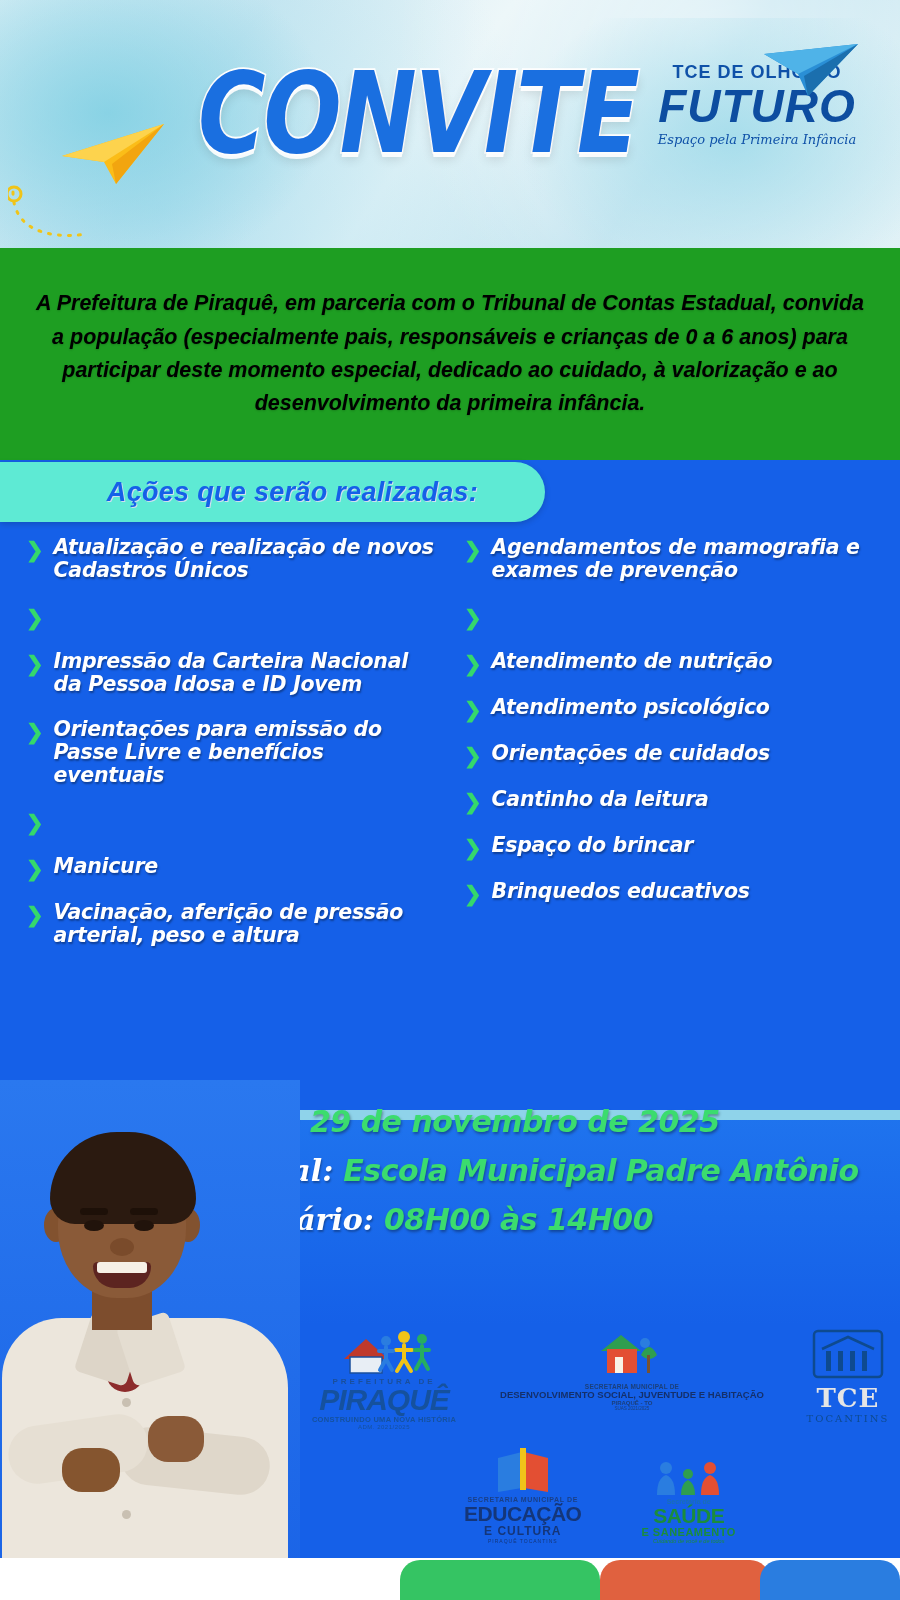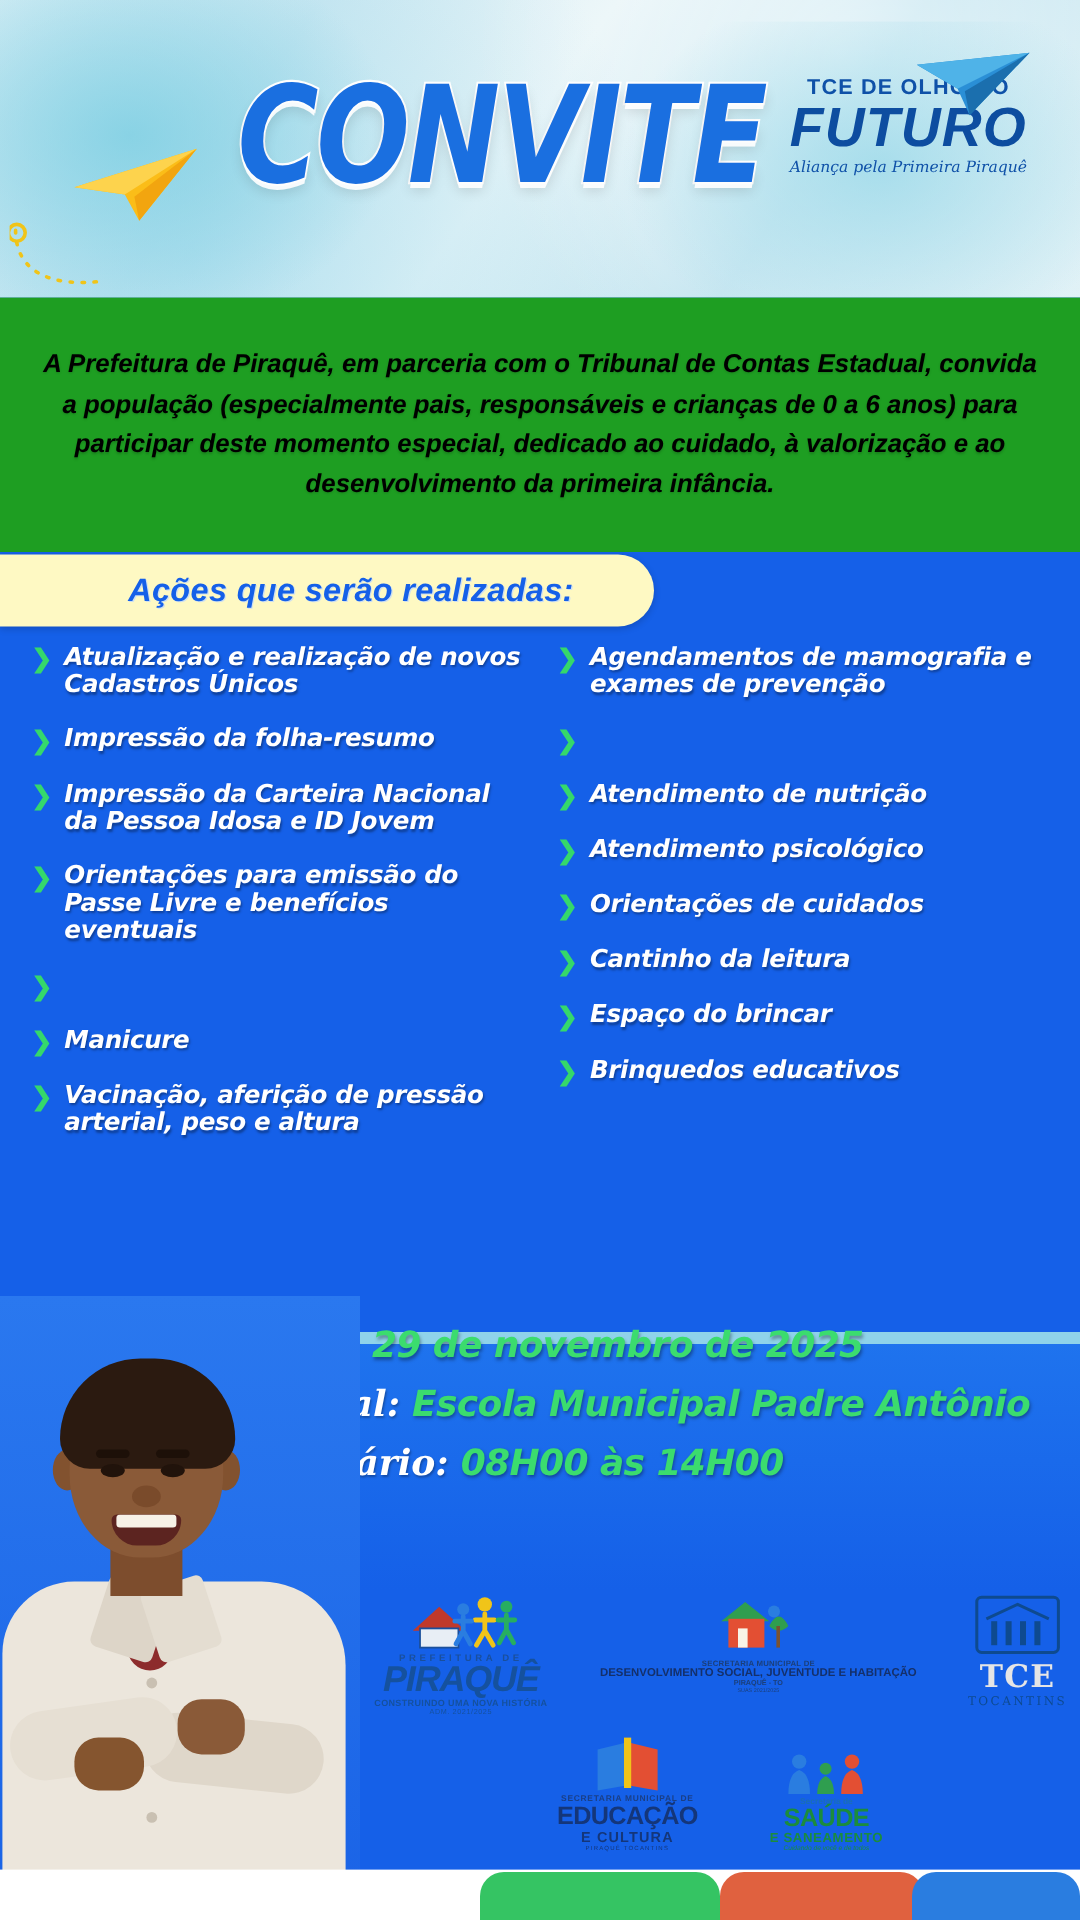--- a/index.html
+++ b/index.html
@@ -96,21 +96,21 @@
 
   
   .actions {
     position: absolute; top: 460px; left: 0;
     width: 900px; height: 650px;
     background: #1560e8;
   }
   .ribbon {
     position: absolute; top: 2px; left: 0;
     width: 545px; height: 60px;
-    background: #fef9c3;
+    background: #5eead4;
     border-radius: 0 30px 30px 0;
     display: flex; align-items: center; justify-content: center;
     padding-left: 40px;
     box-shadow: 0 2px 6px rgba(0,0,0,0.18);
   }
   .ribbon h2 {
     font-size: 27px; font-weight: bold; font-style: italic;
     color: #1560e8;
     letter-spacing: 0.3px;
     text-shadow: 1px 1px 0 #cfe0ef;
@@ -307,42 +307,41 @@
     <div class="convite-title">CONVITE</div>
 
     <div class="logo-tce">
       <svg class="plane-blue" width="100" height="62" viewBox="0 0 100 62">
         <path d="M2,14 L96,4 L46,56 L36,34 Z" fill="#2a8fd6"></path>
         <path d="M96,4 L36,34 L2,14 Z" fill="#4fb3e8"></path>
         <path d="M96,4 L46,56 L42,36 Z" fill="#1b6fae"></path>
       </svg>
       <div class="l1">TCE DE OLHO NO</div>
       <div class="l2">FUTURO</div>
-      <div class="l3">Aliança pela Primeira Piraquê</div>
+      <div class="l3">Espaço pela Primeira Infância</div>
     </div>
   </div>
 
   <div class="intro">
     <p>A Prefeitura de Piraquê, em parceria com o Tribunal de Contas Estadual, convida a população (especialmente pais, responsáveis e crianças de 0 a 6 anos) para participar deste momento especial, dedicado ao cuidado, à valorização e ao desenvolvimento da primeira infância.</p>
   </div>
 
   <div class="actions">
     <div class="ribbon">
       <h2>Ações que serão realizadas:</h2>
     </div>
 
     <div class="cols">
       <div class="col left">
         <div class="item">
             <span class="chev">❯</span>
             <span class="txt">Atualização e realização de novos Cadastros Únicos</span>
           </div>
         <div class="item">
             <span class="chev">❯</span>
-            <span class="txt">Impressão da folha-resumo</span>
           </div>
         <div class="item">
             <span class="chev">❯</span>
             <span class="txt">Impressão da Carteira Nacional da Pessoa Idosa e ID Jovem</span>
           </div>
         <div class="item">
             <span class="chev">❯</span>
             <span class="txt">Orientações para emissão do Passe Livre e benefícios eventuais</span>
           </div>
         <div class="item">

